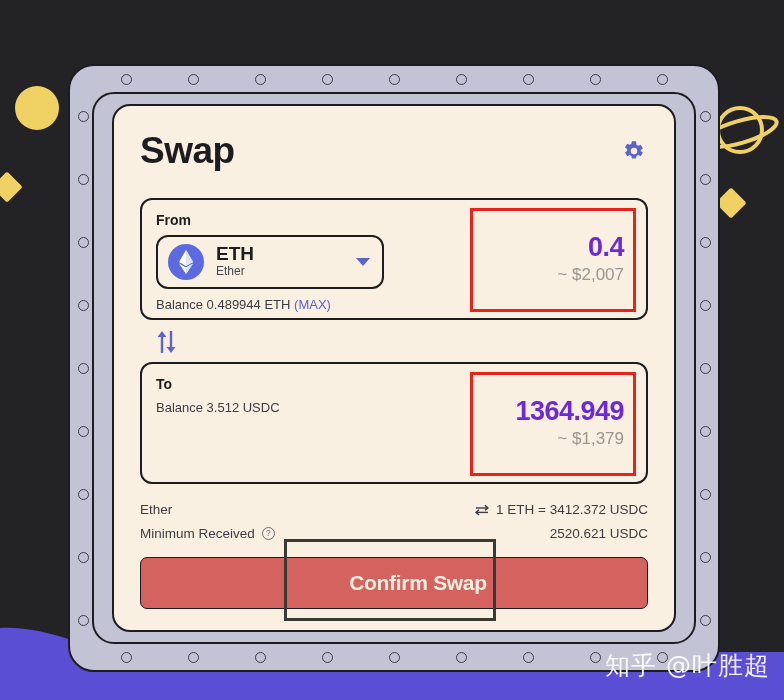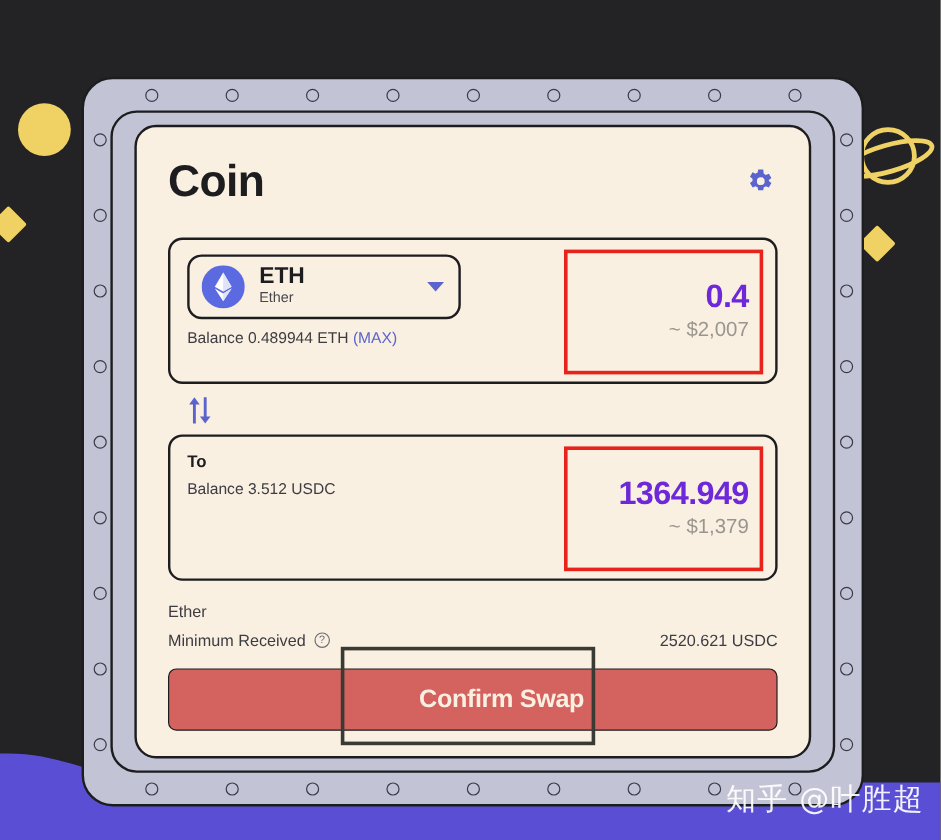--- a/index.html
+++ b/index.html
@@ -300,29 +300,30 @@
         <div class="screw" style="left: 7.5px; top: 485.5px;"></div>
         <div class="screw" style="left: 629.5px; top: 485.5px;"></div>
         <div class="screw" style="left: 7.5px; top: 548.5px;"></div>
         <div class="screw" style="left: 629.5px; top: 548.5px;"></div>
       </div>
   </div>
 
   <div class="card">
 
     <div class="card-head">
-      <div class="card-title">Coin</div>
+      <div class="card-title">Swap</div>
       <button class="gear-btn">
         <svg width="26" height="26" viewBox="0 0 24 24">
           <path fill="#5b63cc" d="M19.1 12.9a7.6 7.6 0 0 0 0-1.8l2-1.5-2-3.4-2.3 1a7.3 7.3 0 0 0-1.6-.9L14.8 3h-3.9l-.4 2.3c-.6.2-1.1.5-1.6.9l-2.3-1-2 3.4 2 1.5a7.6 7.6 0 0 0 0 1.8l-2 1.5 2 3.4 2.3-1c.5.4 1 .7 1.6.9l.4 2.3h3.9l.4-2.3c.6-.2 1.1-.5 1.6-.9l2.3 1 2-3.4-2-1.5zM12.9 15a3 3 0 1 1 0-6 3 3 0 0 1 0 6z"></path>
         </svg>
       </button>
     </div>
 
     <div class="panel">
+      <div class="panel-label">From</div>
 
       <div class="token-select">
         <svg class="token-icon" viewBox="0 0 36 36">
           <circle cx="18" cy="18" r="18" fill="#5b6ae0"></circle>
           <path d="M18 6 L25 18 L18 22 L11 18 Z" fill="#ffffff"></path>
           <path d="M18 6 L25 18 L18 22 Z" fill="#dfe3f5"></path>
           <path d="M18 23.5 L25 19.4 L18 30 L11 19.4 Z" fill="#ffffff"></path>
           <path d="M18 23.5 L25 19.4 L18 30 Z" fill="#dfe3f5"></path>
         </svg>
         <div class="token-text">
@@ -364,20 +365,29 @@
         <div class="amount-val">1364.949</div>
         <div class="amount-usd">~ $1,379</div>
       </div>
     </div>
 
     <div class="price-block">
       <div class="price-row">
         <div class="price-left">
           <span>Ether</span>
         </div>
+        <div class="price-right">
+          <svg width="14" height="12" viewBox="0 0 14 12">
+            <path d="M1 4 L12 4" stroke="#3c3c42" stroke-width="1.4" fill="none"></path>
+            <path d="M10 1.2 L13 4 L10 6.4" stroke="#3c3c42" stroke-width="1.4" fill="none"></path>
+            <path d="M13 8.4 L2 8.4" stroke="#3c3c42" stroke-width="1.4" fill="none"></path>
+            <path d="M4 5.8 L1 8.4 L4 11" stroke="#3c3c42" stroke-width="1.4" fill="none"></path>
+          </svg>
+          <span>1 ETH = 3412.372 USDC</span>
+        </div>
       </div>
       <div class="price-row">
         <div class="price-left">
           <span>Minimum Received</span>
           <span class="qmark">?</span>
         </div>
         <div class="price-right">
           <span>2520.621 USDC</span>
         </div>
       </div>

